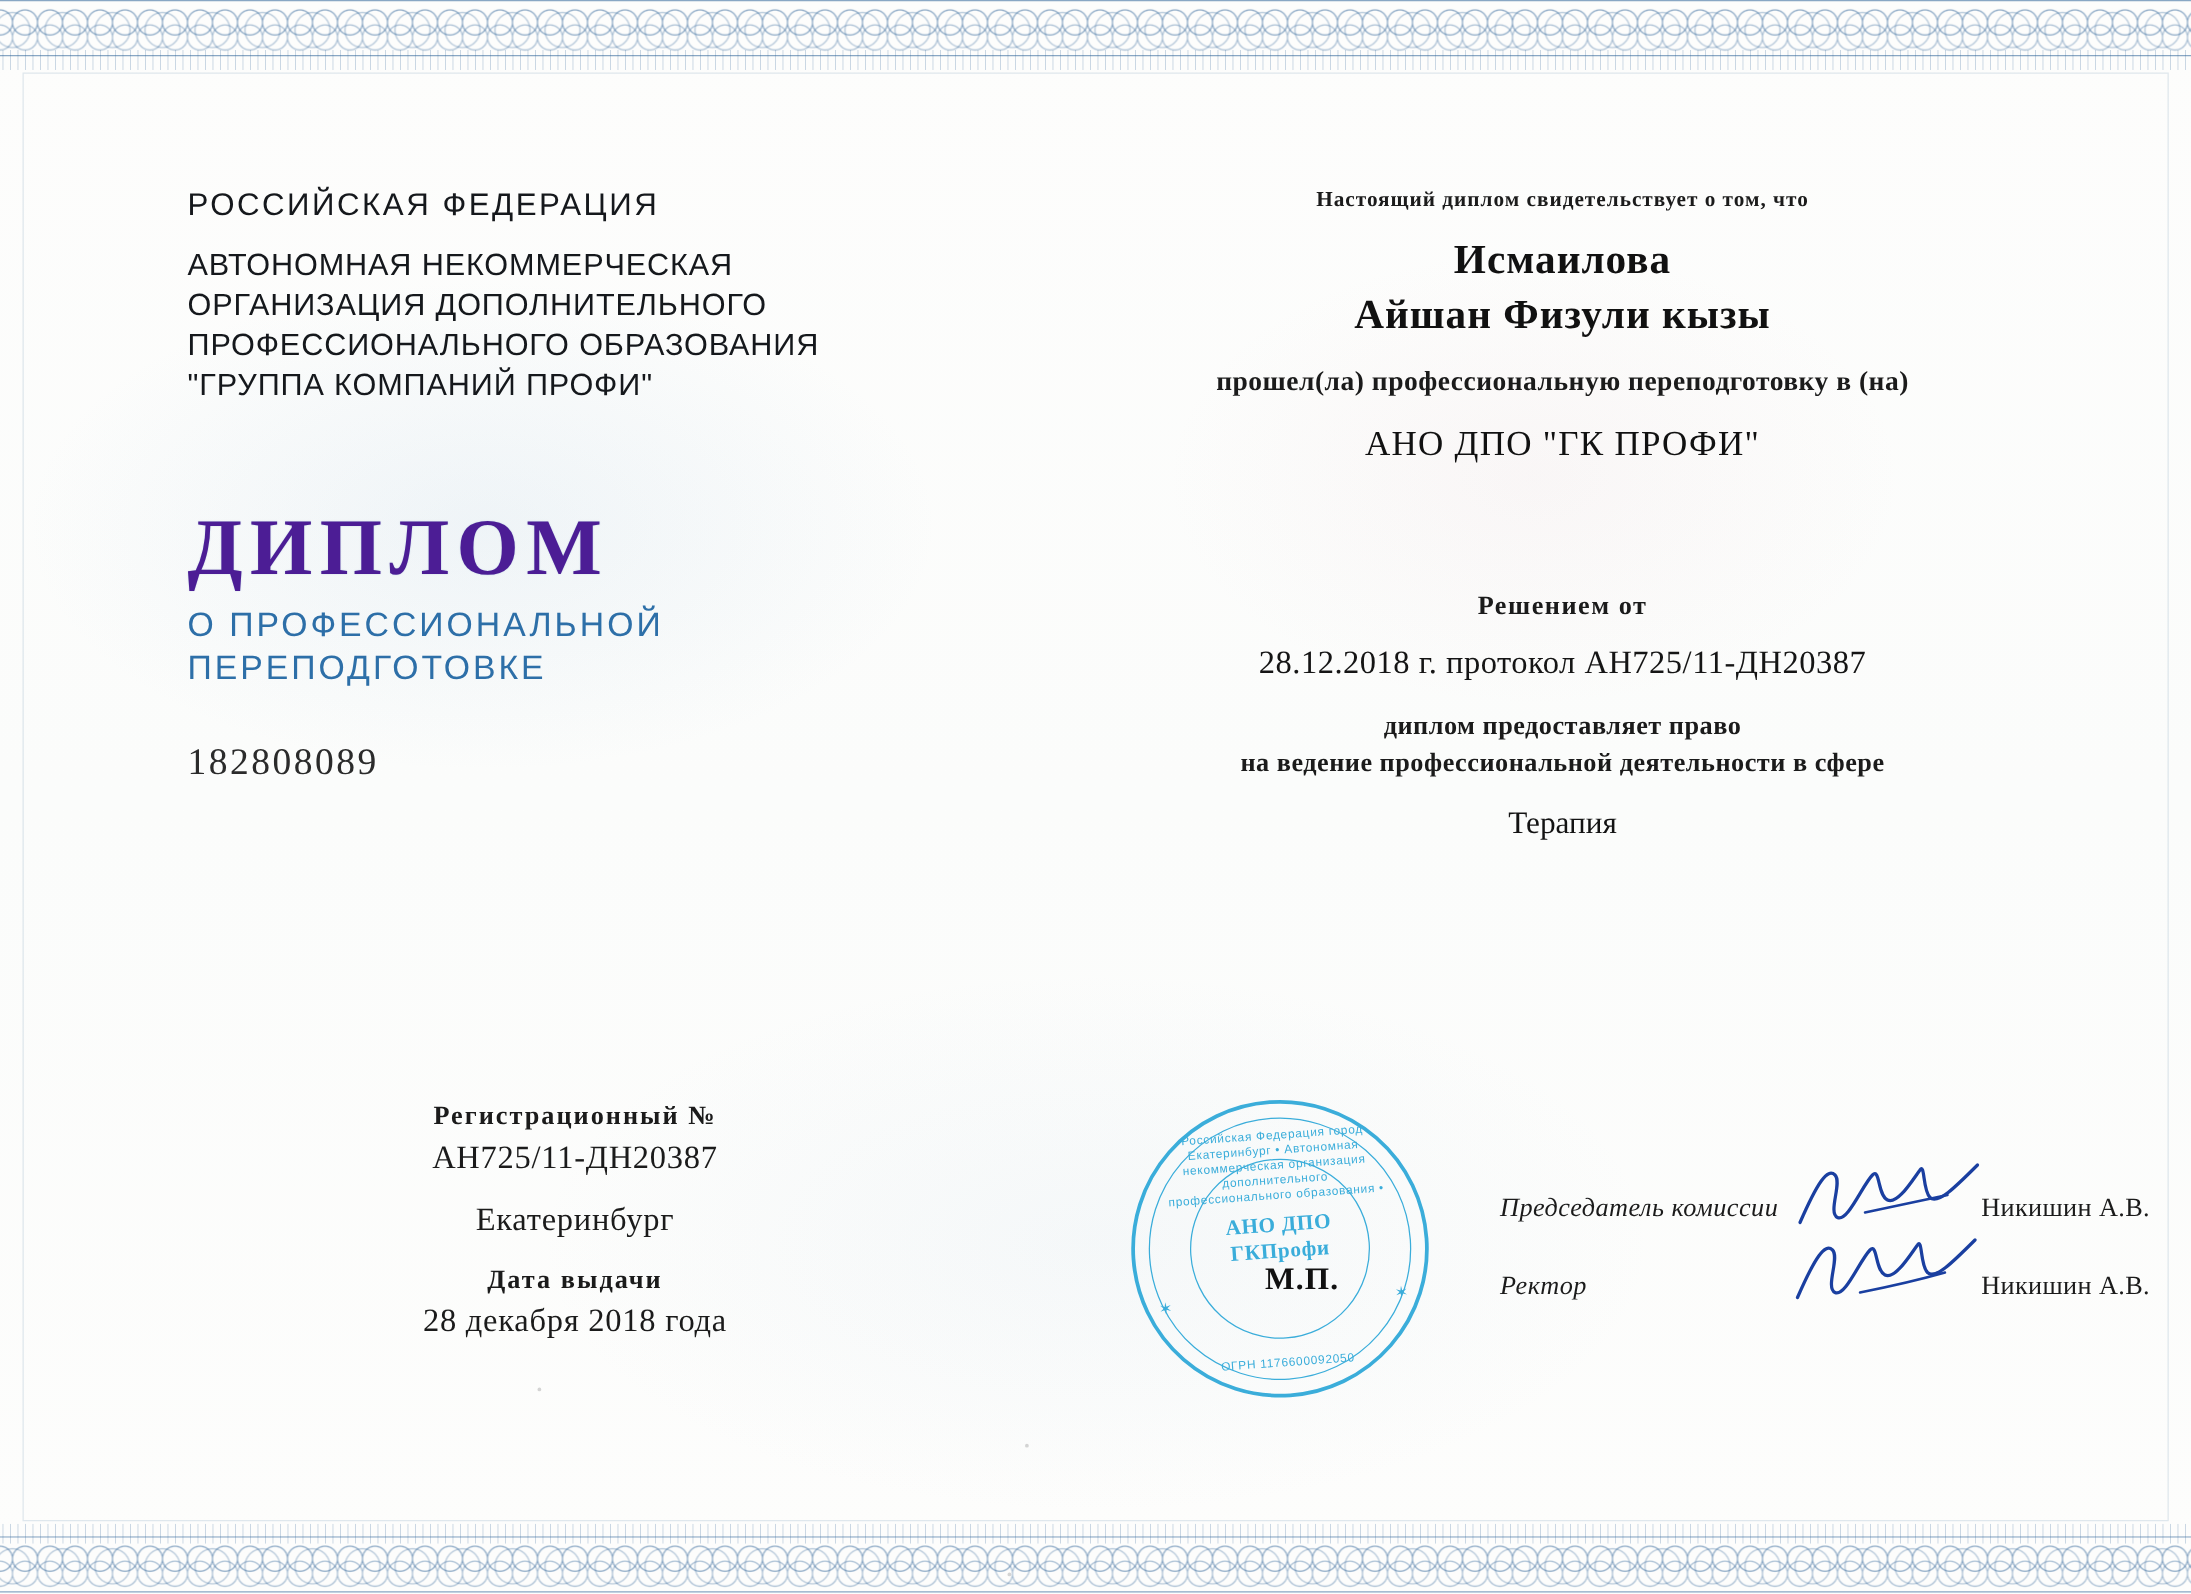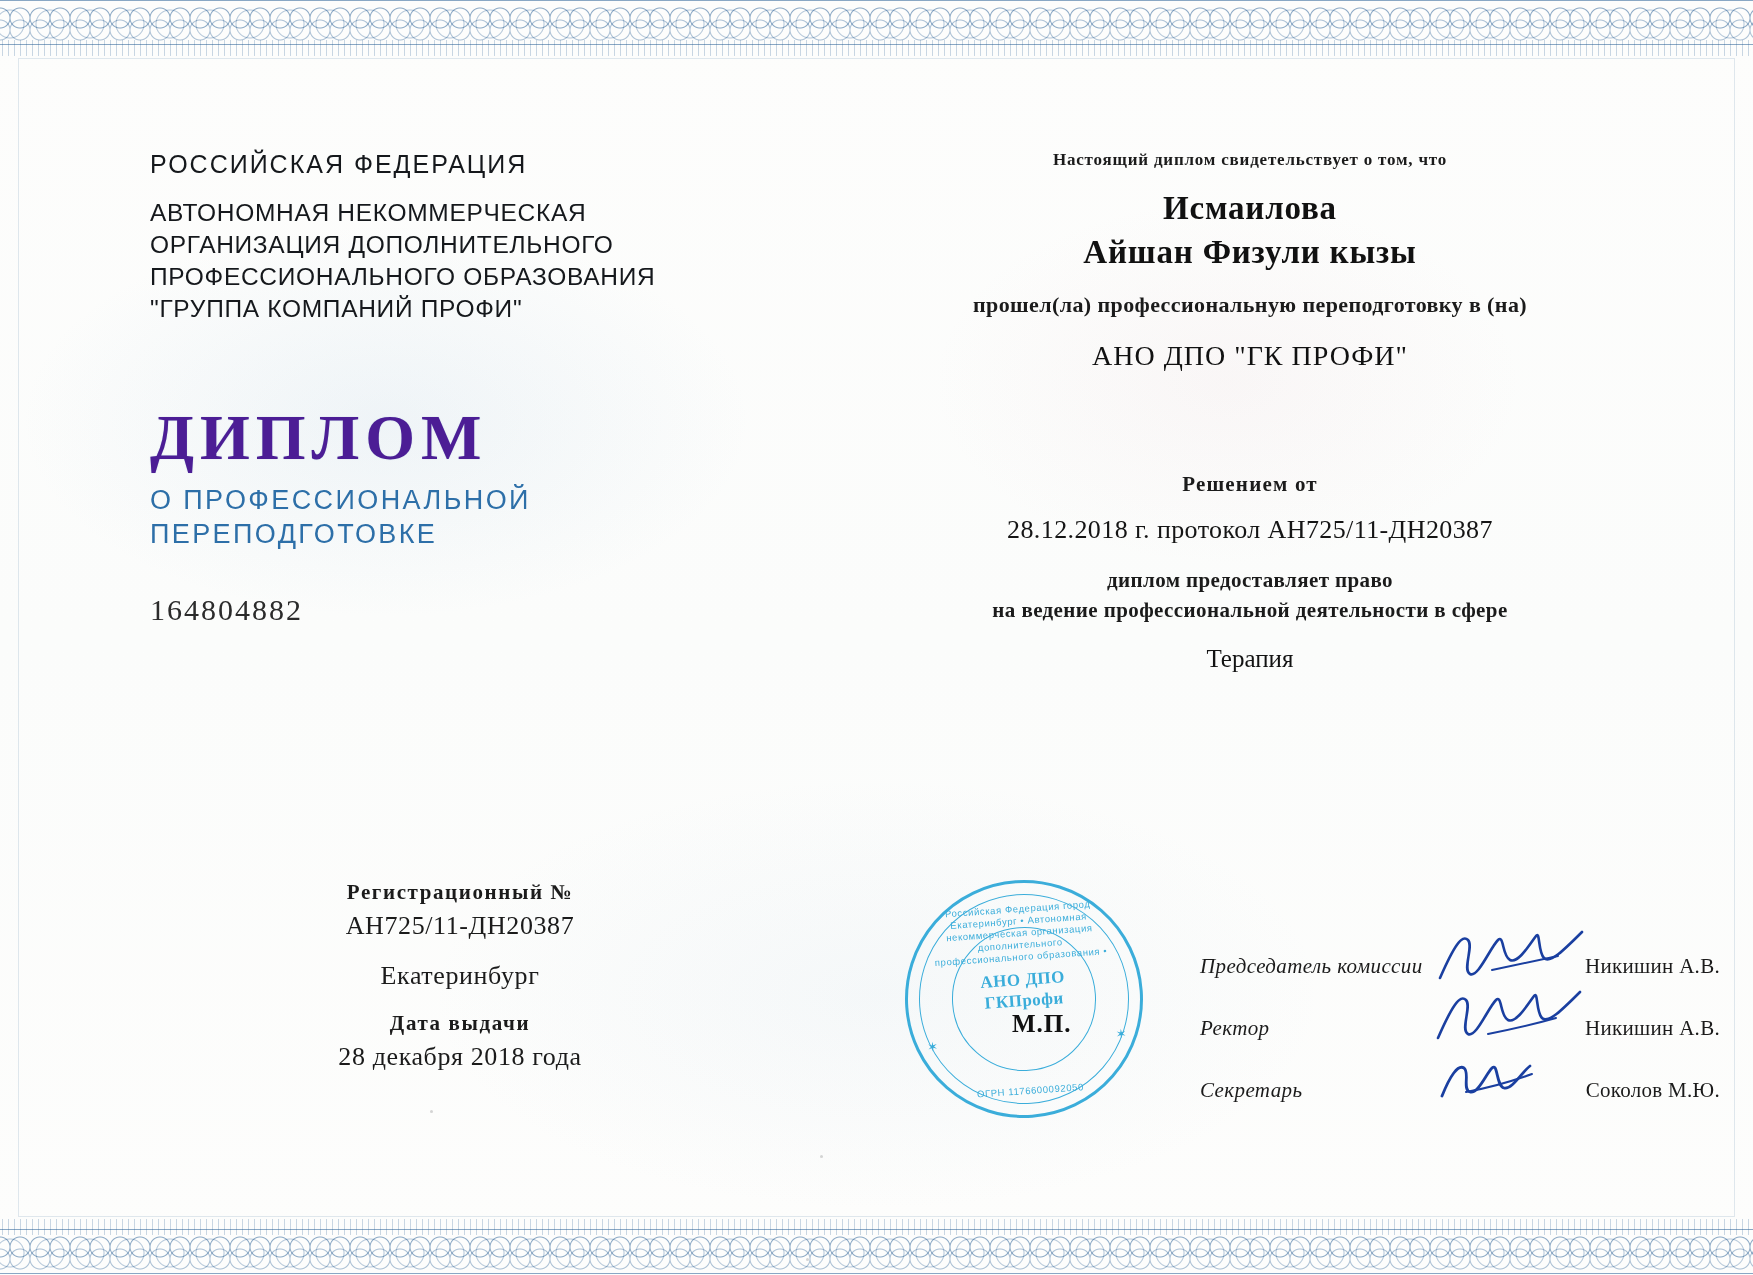--- a/index.html
+++ b/index.html
@@ -367,21 +367,21 @@
       <div>ПРОФЕССИОНАЛЬНОГО ОБРАЗОВАНИЯ</div>
       <div>"ГРУППА КОМПАНИЙ ПРОФИ"</div>
     </div>
 
     <div class="diploma-title">ДИПЛОМ</div>
     <div class="diploma-sub">
       <div>О ПРОФЕССИОНАЛЬНОЙ</div>
       <div>ПЕРЕПОДГОТОВКЕ</div>
     </div>
 
-    <div class="blank-number">164804882</div>
+    <div class="blank-number">182808089</div>
   </div>
 
   <div class="reg-block">
     <div class="reg-label">Регистрационный №</div>
     <div class="reg-value">АН725/11-ДН20387</div>
     <div class="reg-value">Екатеринбург</div>
     <div class="reg-label">Дата выдачи</div>
     <div class="reg-value">28 декабря 2018 года</div>
   </div>
 
@@ -431,28 +431,18 @@
       <div class="sign-role">Ректор</div>
       <div class="sign-mark">
         <svg width="160" height="64" viewBox="0 0 160 64" fill="none" xmlns="http://www.w3.org/2000/svg">
           <path d="M6 50 C20 18, 28 6, 34 12 C40 18, 28 42, 36 46 C44 50, 56 20, 64 12 C70 6, 68 28, 76 32 C84 36, 96 16, 102 8 C106 2, 104 24, 110 30 C116 36, 130 22, 148 4" stroke="#1a3fa0" stroke-width="2.6" stroke-linecap="round" fill="none"></path>
           <path d="M56 46 C76 42, 96 38, 124 30" stroke="#1a3fa0" stroke-width="2" stroke-linecap="round" fill="none"></path>
         </svg>
       </div>
       <div class="sign-name">Никишин А.В.</div>
     </div>
 
-    <div class="sign-row">
-      <div class="sign-role">Секретарь</div>
-      <div class="sign-mark">
-        <svg width="160" height="64" viewBox="0 0 160 64" fill="none" xmlns="http://www.w3.org/2000/svg">
-          <path d="M10 46 C18 26, 26 14, 32 18 C38 22, 30 40, 38 42 C46 44, 54 24, 60 18 C66 12, 64 36, 72 38 C80 40, 90 22, 98 16" stroke="#1a3fa0" stroke-width="2.8" stroke-linecap="round" fill="none"></path>
-          <path d="M34 42 C56 38, 78 32, 100 24" stroke="#1a3fa0" stroke-width="2" stroke-linecap="round" fill="none"></path>
-        </svg>
-      </div>
-      <div class="sign-name">Соколов М.Ю.</div>
-    </div>
   </div>
 
   <div class="speck" style="left:430px; top:1110px;"></div>
   <div class="speck" style="left:820px; top:1155px;"></div>
   <div class="speck" style="left:806px; top:1258px;"></div>
 </div>
 
 </body></html>

